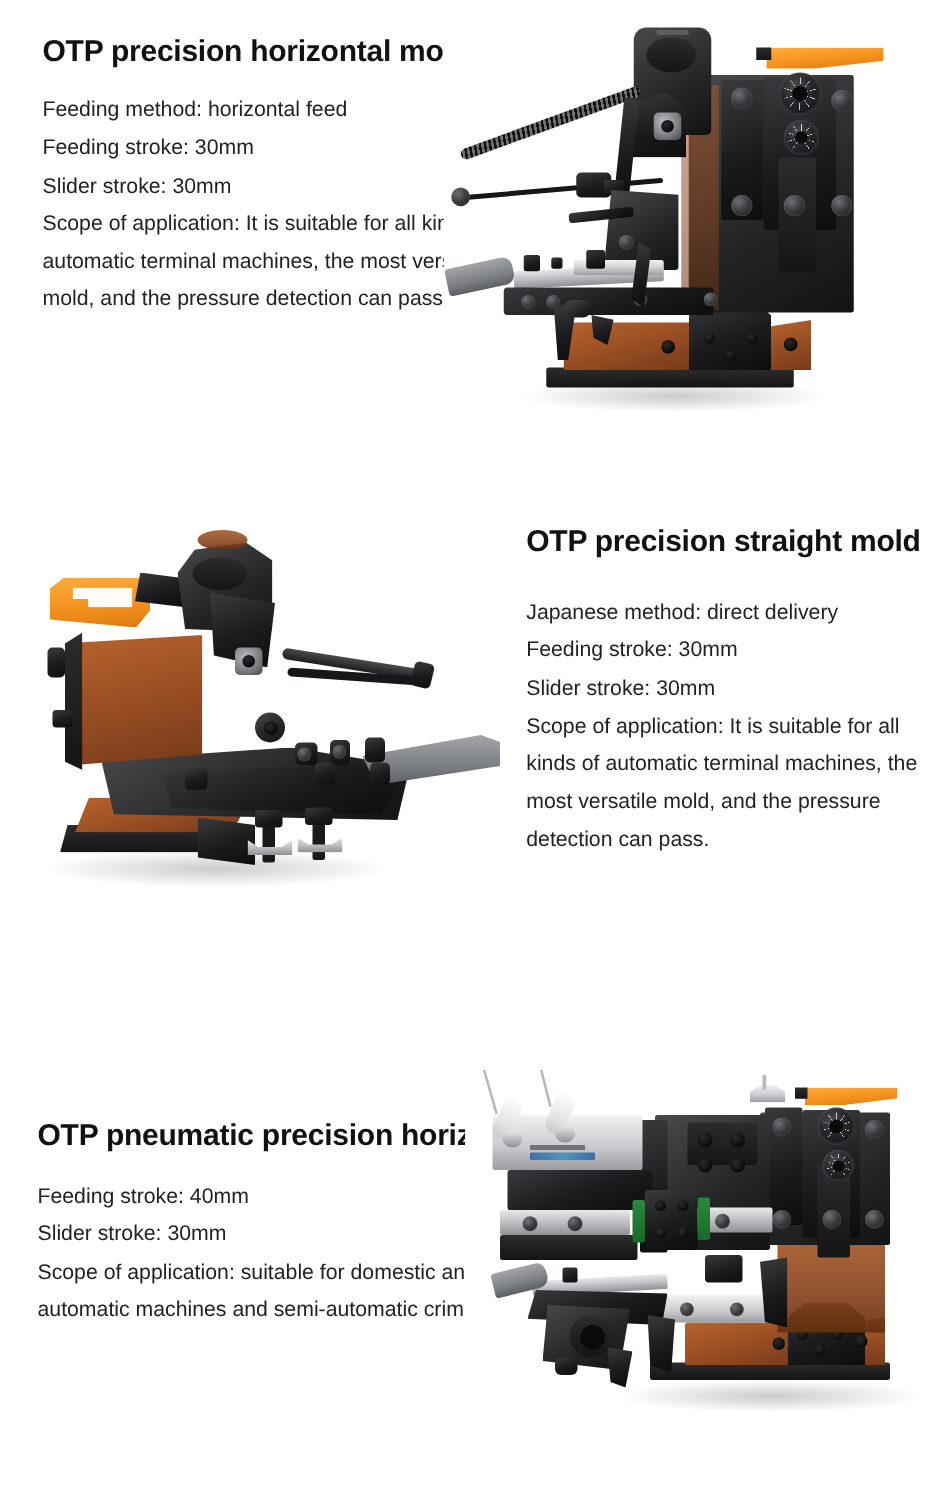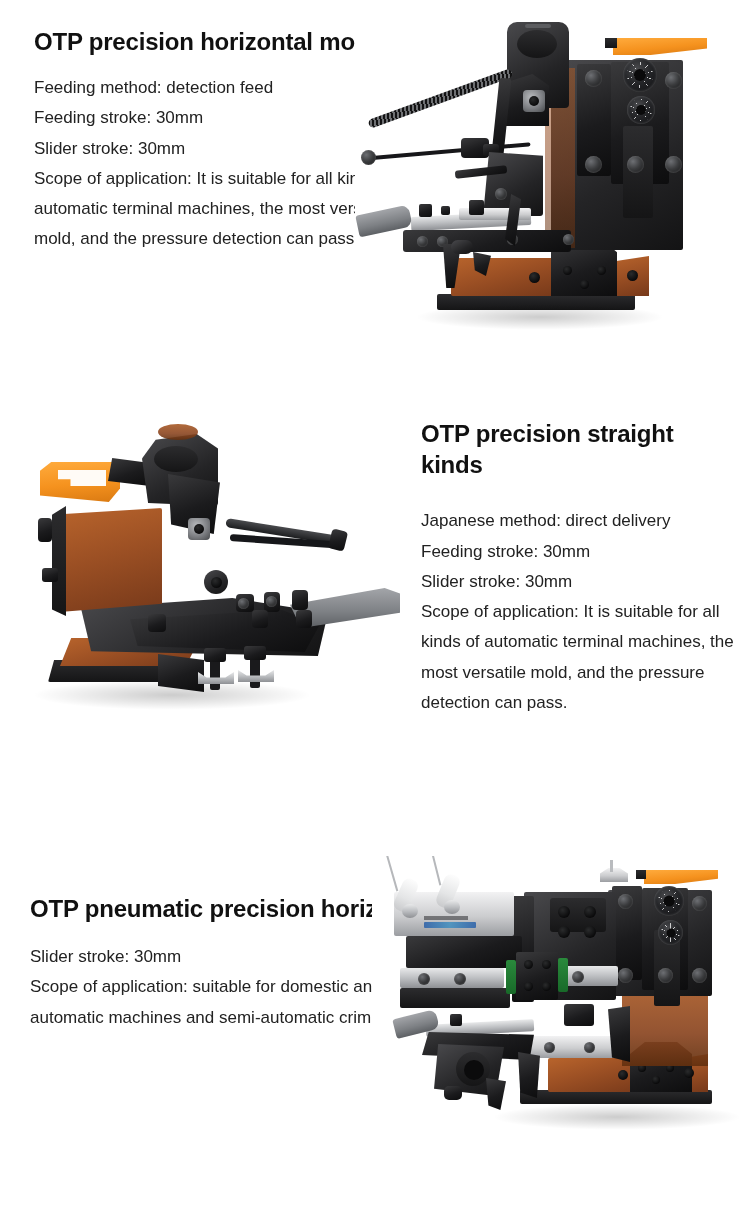--- a/index.html
+++ b/index.html
@@ -65,42 +65,43 @@
 </style>
 </head>
 <body>
 
 <div class="page">
 
   <div class="block" id="block1">
     <div class="heading">OTP precision
 horizontal mold</div>
     <div class="specs">
-      <div class="spec-line">Feeding method: detection feed</div>
+      <div class="spec-line">Feeding method: horizontal feed</div>
       <div class="spec-line">Feeding stroke: 30mm</div>
       <div class="spec-line">Slider stroke: 30mm</div>
       <div class="spec-line">Scope of application: It is suitable for all kinds of automatic terminal machines, the most versatile mold, and the pressure detection can pass.</div>
     </div>
   </div>
 
   <div class="block" id="block2">
     <div class="heading">OTP precision
-straight kinds</div>
+straight mold</div>
     <div class="specs">
       <div class="spec-line">Japanese method: direct delivery</div>
       <div class="spec-line">Feeding stroke: 30mm</div>
       <div class="spec-line">Slider stroke: 30mm</div>
       <div class="spec-line">Scope of application: It is suitable for all kinds of automatic terminal machines, the most versatile mold, and the pressure detection can pass.</div>
     </div>
   </div>
 
   <div class="block" id="block3">
     <div class="heading">OTP pneumatic
 precision horizontal mold</div>
     <div class="specs">
+      <div class="spec-line">Feeding stroke: 40mm</div>
       <div class="spec-line">Slider stroke: 30mm</div>
       <div class="spec-line">Scope of application: suitable for domestic and Japanese automatic machines and semi-automatic crimping machines</div>
     </div>
   </div>
 
   <div class="photo" id="photo1">
     <div class="pw">
 
       <div class="p blk3" style="left:82px;top:286px;width:198px;height:16px;border-radius:2px;"></div>
       <div class="p shadow" style="left:60px;top:296px;width:250px;height:26px;"></div>

